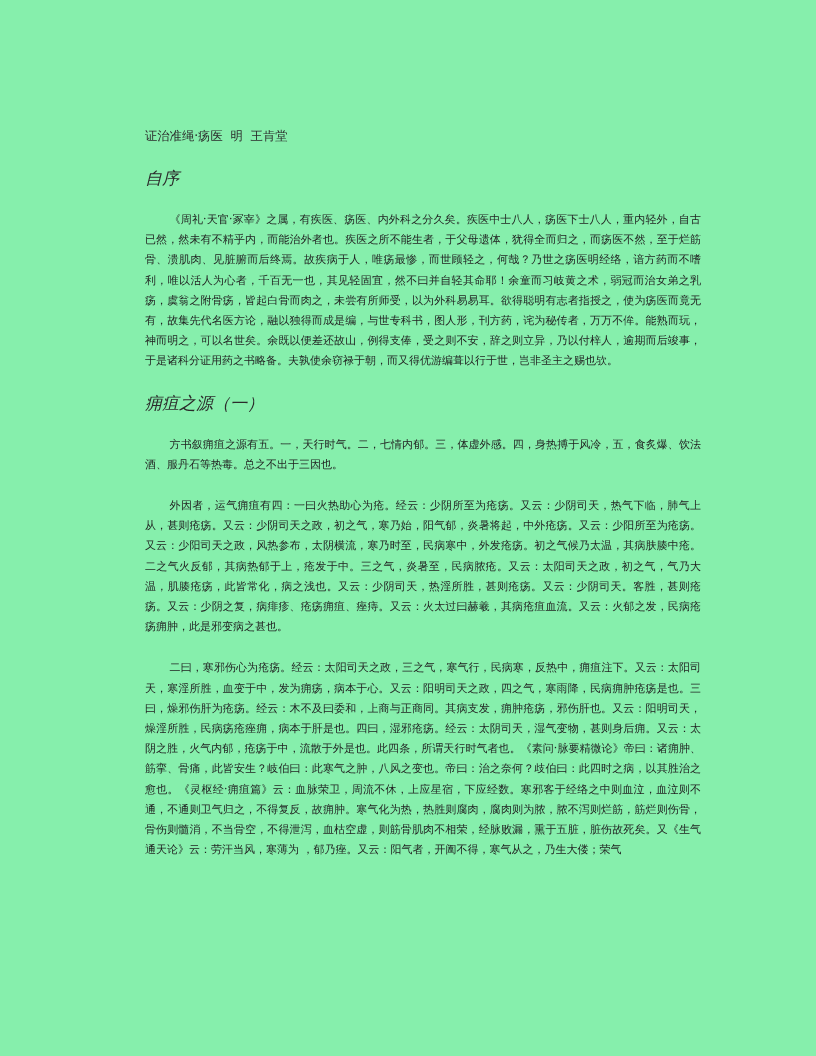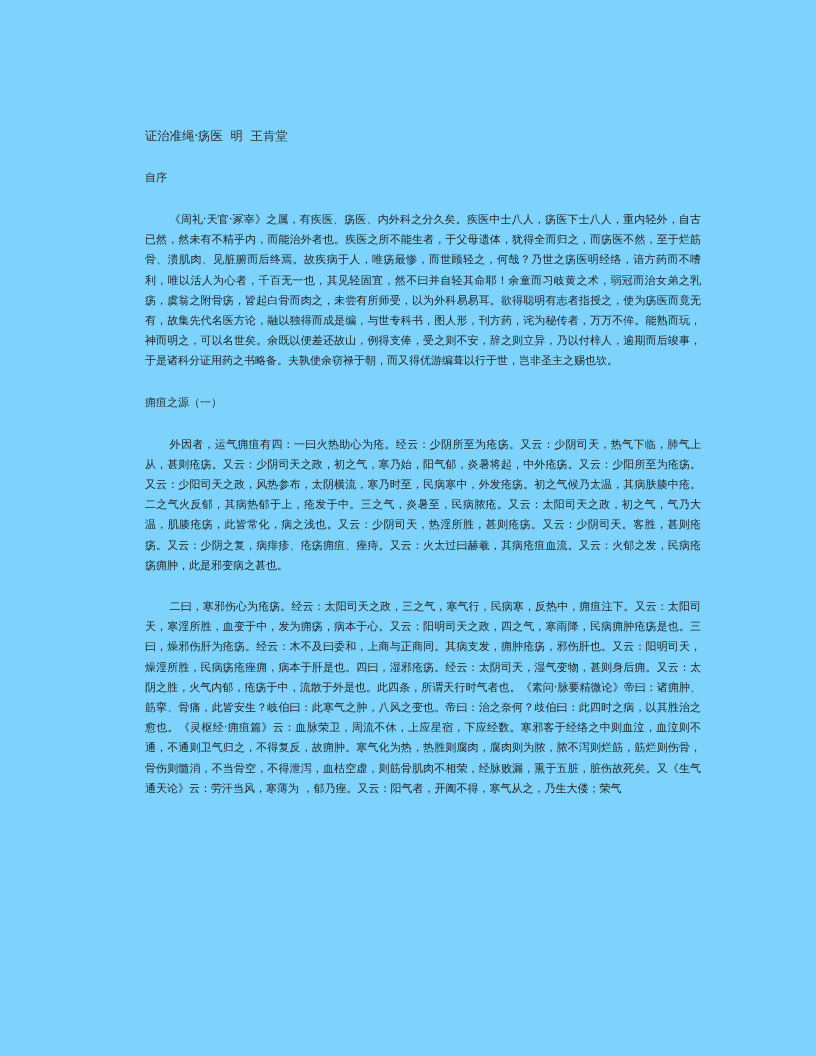--- a/index.html
+++ b/index.html
@@ -11,41 +11,42 @@
     width: 816px;
     height: 1056px;
     overflow: hidden;
     font-family: "DejaVu Serif", "Liberation Serif", serif;
     color: #000000;
   }
   .page {
     position: relative;
     width: 816px;
     height: 1056px;
-    background: #7dd3fc;
+    background: #86efac;
     box-sizing: border-box;
   }
   .content {
     position: absolute;
     left: 145px;
     top: 126px;
     width: 556px;
   }
   .doc-title {
     font-size: 12.3px;
     line-height: 20px;
     color: #2b2b2b;
     margin: 0 0 22px 0;
     white-space: pre;
   }
   .heading {
-    font-size: 11px;
+    font-size: 17px;
     line-height: 20px;
     color: #2b2b2b;
     margin: 0 0 22px 0;
+    font-style: italic;
   }
   .para {
     font-size: 11px;
     line-height: 20.2px;
     color: #1f1f1f;
     margin: 0 0 21px 0;
     text-align: justify;
     text-justify: inter-character;
     text-indent: 24.6px;
     word-break: break-all;
@@ -63,19 +64,20 @@
     <div class="doc-title">证治准绳·疡医  明  王肯堂</div>
 
     <div class="heading">自序</div>
 
     <p class="para">《周礼·天官·冢宰》之属，有疾医、疡医、内外科之分久矣。疾医中士八人，疡医下士八人，重内轻外，自古已然，然未有不精乎内，而能治外者也。疾医之所不能生者，于父母遗体，犹得全而归之，而疡医不然，至于烂筋骨、溃肌肉、见脏腑而后终焉。故疾病于人，唯疡最惨，而世顾轻之，何哉？乃世之疡医明经络，谙方药而不嗜利，唯以活人为心者，千百无一也，其见轻固宜，然不曰并自轻其命耶！余童而习岐黄之术，弱冠而治女弟之乳疡，虞翁之附骨疡，皆起白骨而肉之，未尝有所师受，以为外科易易耳。欲得聪明有志者指授之，使为疡医而竟无有，故集先代名医方论，融以独得而成是编，与世专科书，图人形，刊方药，诧为秘传者，万万不侔。能熟而玩，神而明之，可以名世矣。余既以便差还故山，例得支俸，受之则不安，辞之则立异，乃以付梓人，逾期而后竣事，于是诸科分证用药之书略备。夫孰使余窃禄于朝，而又得优游编葺以行于世，岂非圣主之赐也欤。</p>
 
 
 
     <div class="heading">痈疽之源（一）</div>
 
+    <p class="para">方书叙痈疽之源有五。一，天行时气。二，七情内郁。三，体虚外感。四，身热搏于风冷，五，食炙爆、饮法酒、服丹石等热毒。总之不出于三因也。</p>
 
     <p class="para">外因者，运气痈疽有四：一曰火热助心为疮。经云：少阴所至为疮疡。又云：少阴司天，热气下临，肺气上从，甚则疮疡。又云：少阴司天之政，初之气，寒乃始，阳气郁，炎暑将起，中外疮疡。又云：少阳所至为疮疡。又云：少阳司天之政，风热参布，太阴横流，寒乃时至，民病寒中，外发疮疡。初之气候乃太温，其病肤腠中疮。二之气火反郁，其病热郁于上，疮发于中。三之气，炎暑至，民病脓疮。又云：太阳司天之政，初之气，气乃大温，肌腠疮疡，此皆常化，病之浅也。又云：少阴司天，热淫所胜，甚则疮疡。又云：少阴司天。客胜，甚则疮疡。又云：少阴之复，病痱疹、疮疡痈疽、痤痔。又云：火太过曰赫羲，其病疮疽血流。又云：火郁之发，民病疮疡痈肿，此是邪变病之甚也。</p>
 
     <p class="para last">二曰，寒邪伤心为疮疡。经云：太阳司天之政，三之气，寒气行，民病寒，反热中，痈疽注下。又云：太阳司天，寒淫所胜，血变于中，发为痈疡，病本于心。又云：阳明司天之政，四之气，寒雨降，民病痈肿疮疡是也。三曰，燥邪伤肝为疮疡。经云：木不及曰委和，上商与正商同。其病支发，痈肿疮疡，邪伤肝也。又云：阳明司天，燥淫所胜，民病疡疮痤痈，病本于肝是也。四曰，湿邪疮疡。经云：太阴司天，湿气变物，甚则身后痈。又云：太阴之胜，火气内郁，疮疡于中，流散于外是也。此四条，所谓天行时气者也。《素问·脉要精微论》帝曰：诸痈肿、筋挛、骨痛，此皆安生？岐伯曰：此寒气之肿，八风之变也。帝曰：治之奈何？歧伯曰：此四时之病，以其胜治之愈也。《灵枢经·痈疽篇》云：血脉荣卫，周流不休，上应星宿，下应经数。寒邪客于经络之中则血泣，血泣则不通，不通则卫气归之，不得复反，故痈肿。寒气化为热，热胜则腐肉，腐肉则为脓，脓不泻则烂筋，筋烂则伤骨，骨伤则髓消，不当骨空，不得泄泻，血枯空虚，则筋骨肌肉不相荣，经脉败漏，熏于五脏，脏伤故死矣。又《生气通天论》云：劳汗当风，寒薄为 ，郁乃痤。又云：阳气者，开阖不得，寒气从之，乃生大偻；荣气</p>
 
   </div>
 </div>
 
 </body></html>

